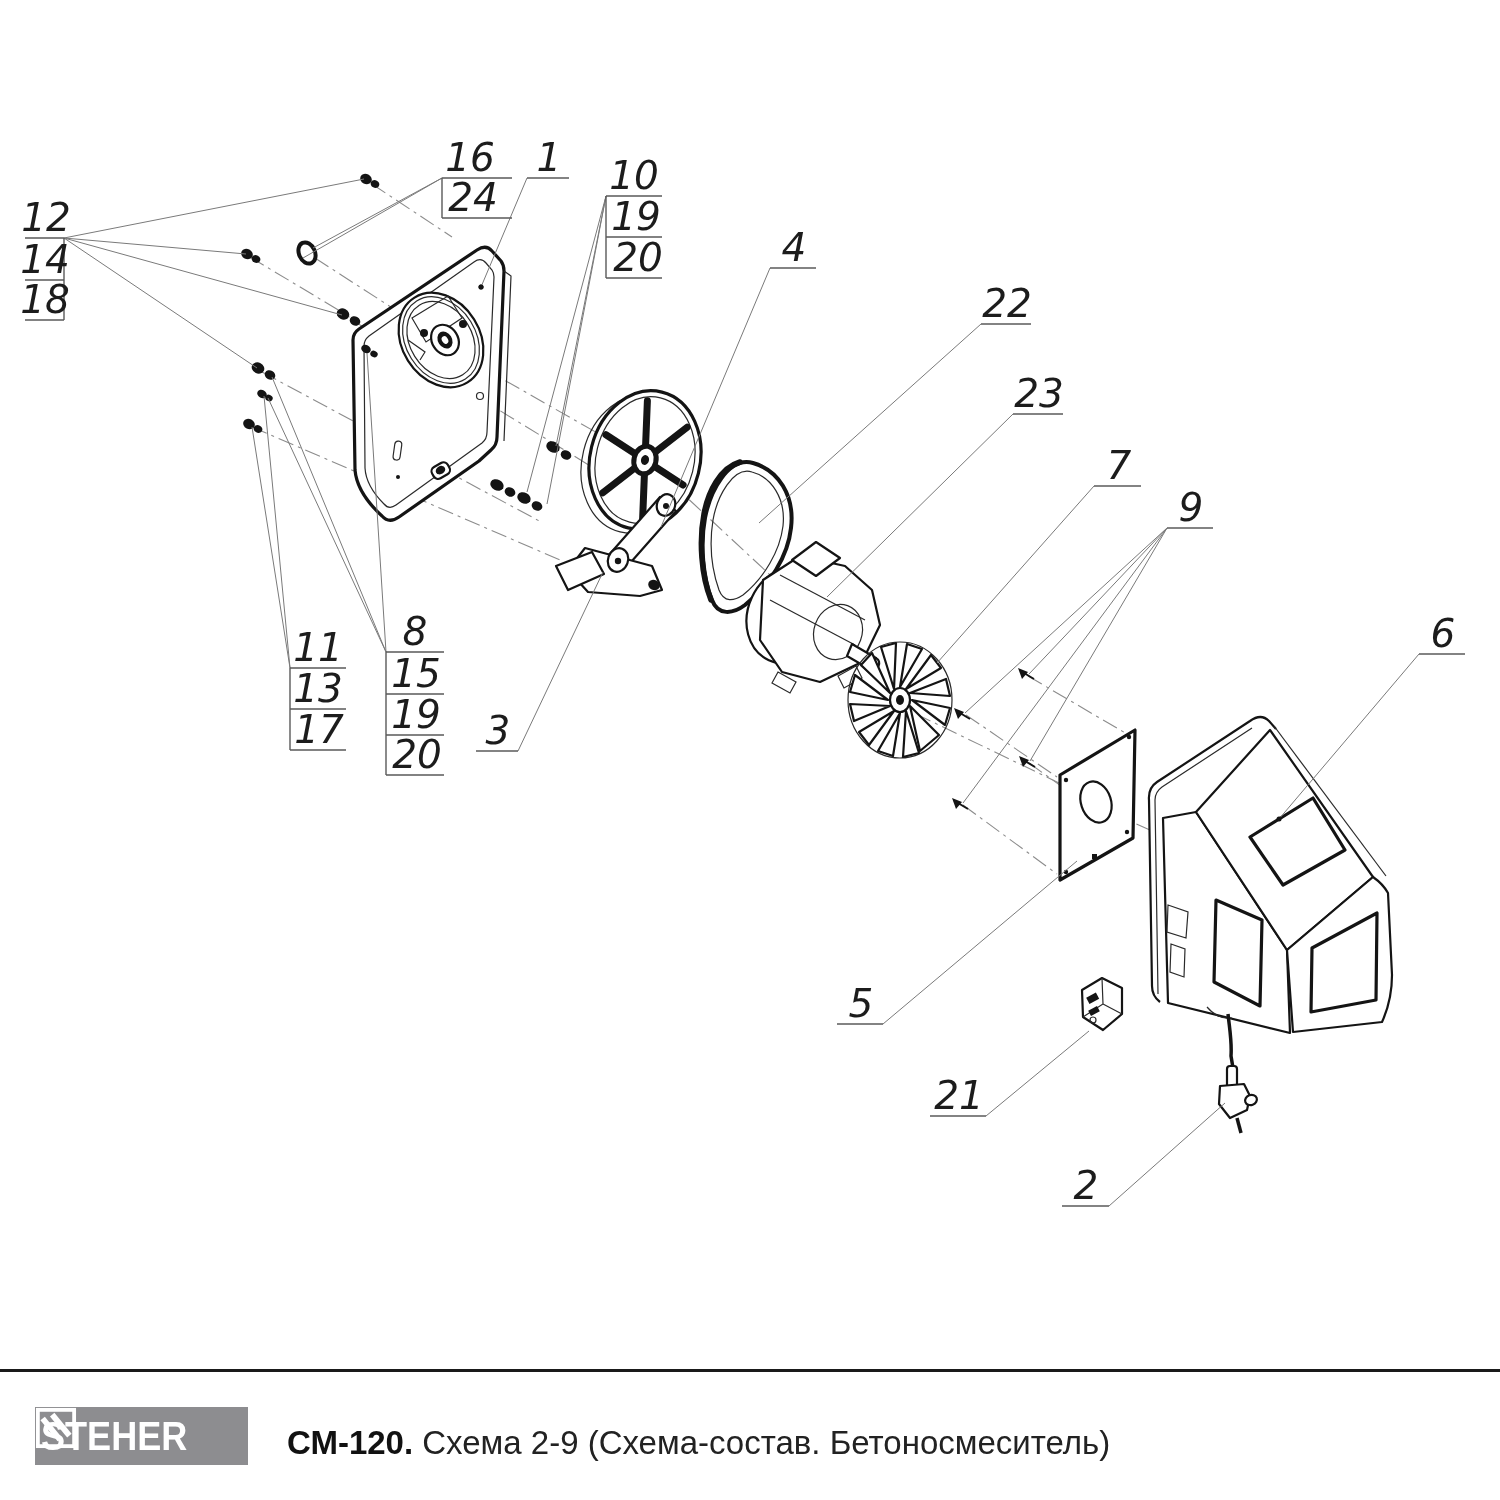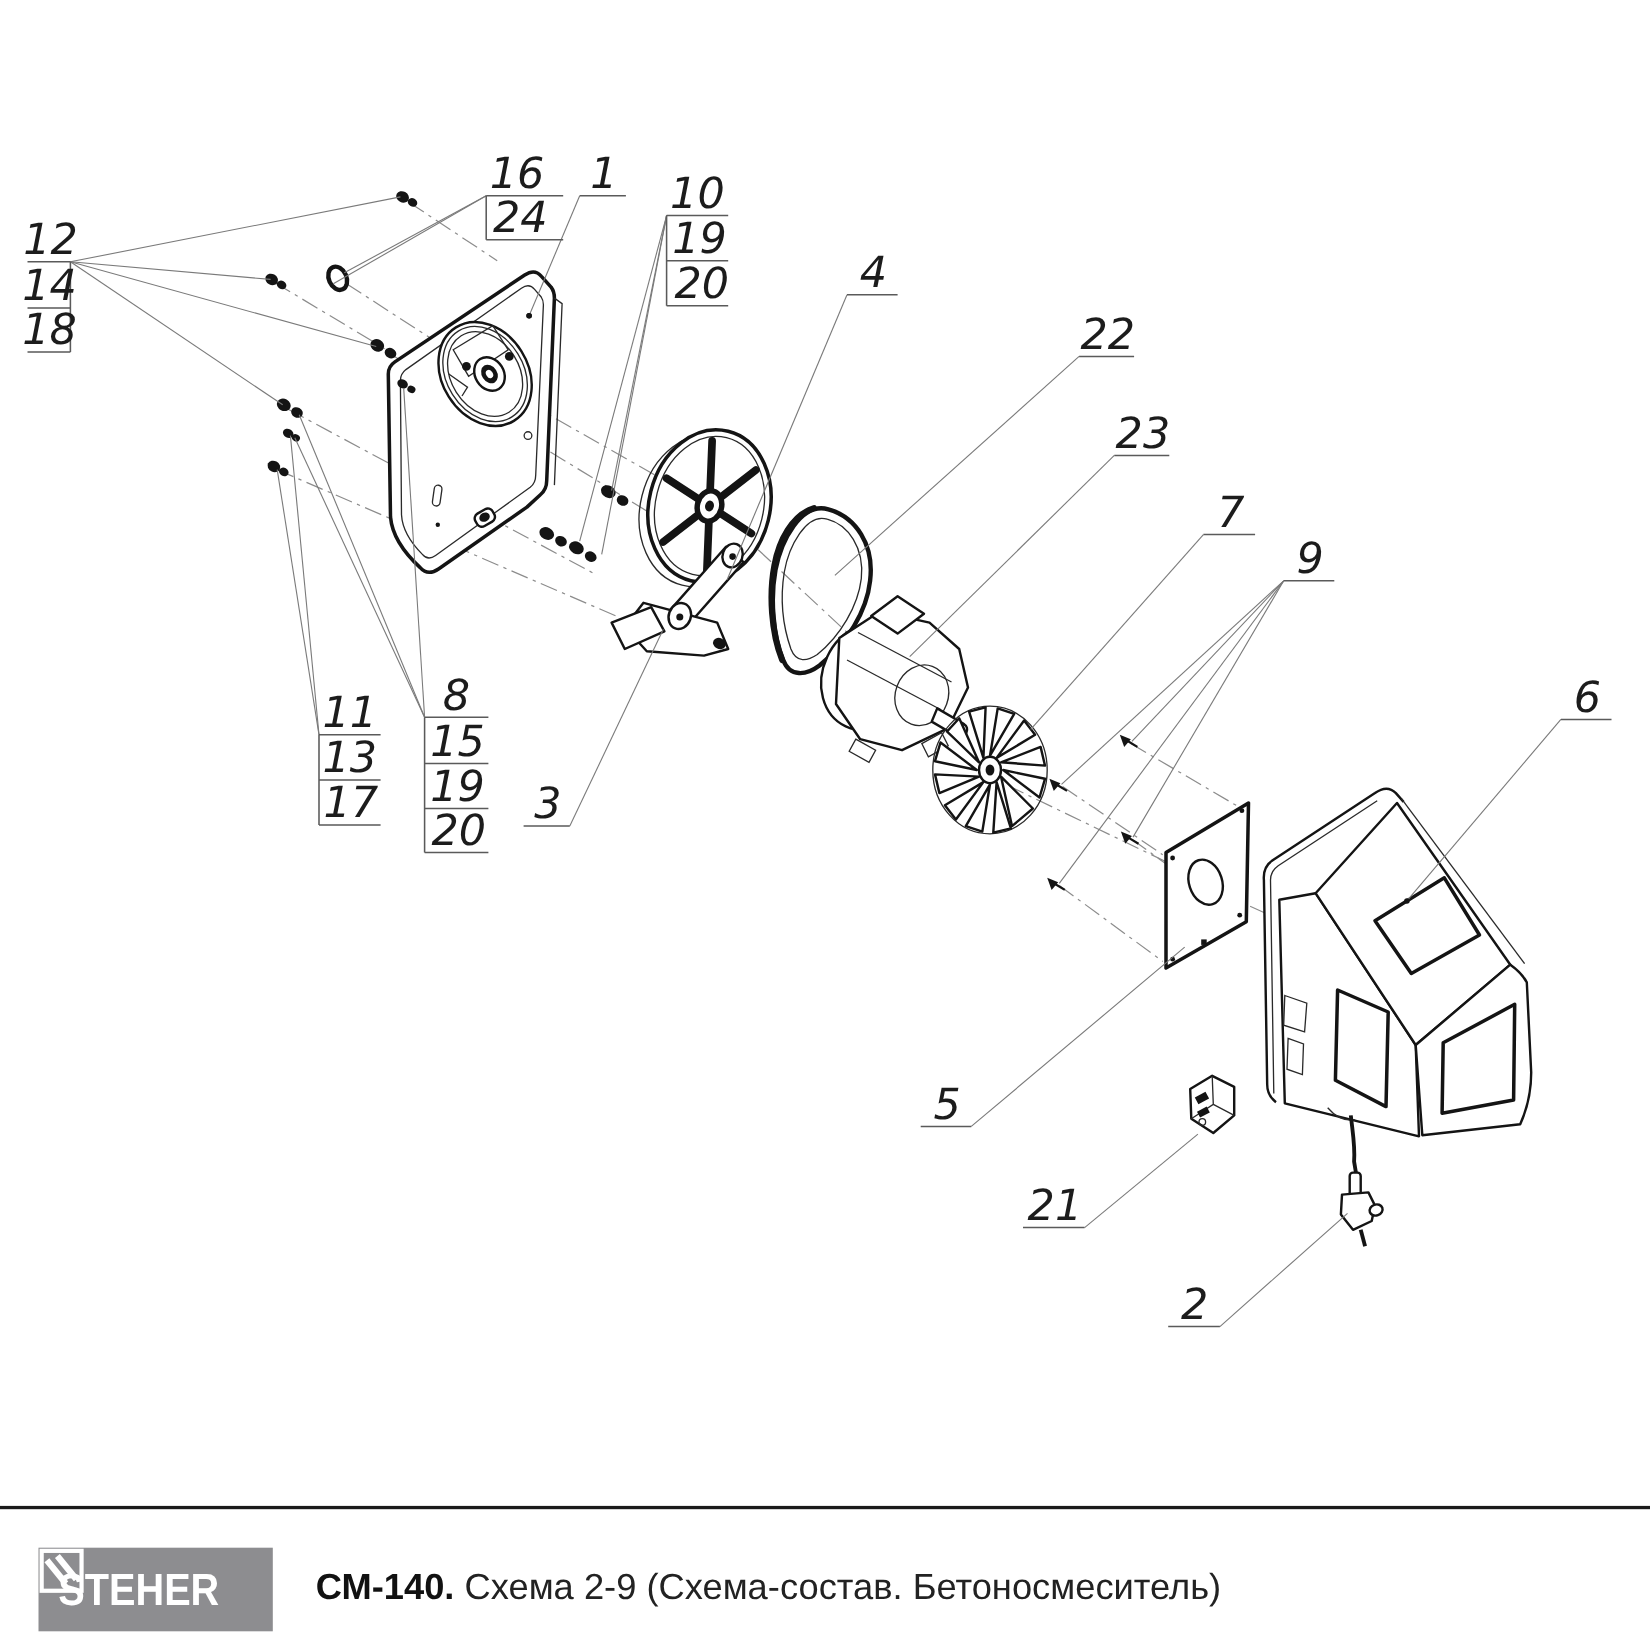--- a/index.html
+++ b/index.html
@@ -12,22 +12,22 @@
   .thin{fill:none;stroke:#2a2a2a;stroke-width:1.2;}
   .blob{fill:#141414;stroke:none;}
   .ring{fill:none;stroke:#141414;stroke-width:4;}
   .leader{stroke:#7a7a7a;stroke-width:1;fill:none;}
   .shelf{stroke:#5a5a5a;stroke-width:1.4;fill:none;}
   .axis{stroke:#8c8c8c;stroke-width:1.1;fill:none;stroke-dasharray:16 5 3 5;}
   .callout{font-family:"DejaVu Sans",sans-serif;font-style:italic;font-size:39px;fill:#1c1c1c;}
   .spoke{stroke:#141414;stroke-width:7;stroke-linecap:round;}
   
   .sep{position:absolute;left:0;top:1369px;width:1500px;height:3px;background:#1a1a1a;}
-  .logo{position:absolute;left:35px;top:1407px;width:213px;height:76px;background:#8d8d90;
-        display:flex;align-items:center;padding-left:12px;box-sizing:border-box;}
+  .logo{position:absolute;left:35px;top:1407px;width:213px;height:58px;background:#8d8d90;
+        display:flex;align-items:center;box-sizing:border-box;}
   .logo-text{color:#ffffff;font-weight:bold;font-size:41px;letter-spacing:0px;
              display:inline-block;transform:scaleX(.88);transform-origin:left center;
              font-family:"Liberation Sans",sans-serif;margin-left:6px;}
   .title{position:absolute;left:287px;top:1424px;font-size:33px;color:#222;white-space:nowrap;
          font-family:"Liberation Sans",sans-serif;}
   .title b{color:#111;font-weight:bold;}
 </style>
 </head>
 <body>
 
@@ -323,16 +323,16 @@
   <div class="sep"></div>
   <div class="logo">
     <svg width="42" height="42" viewBox="0 0 44 44">
       <rect x="3" y="3" width="38" height="38" fill="none" stroke="#ffffff" stroke-width="4"></rect>
       <line x1="8" y1="12" x2="26" y2="34" stroke="#ffffff" stroke-width="6"></line>
       <line x1="18" y1="8" x2="36" y2="30" stroke="#ffffff" stroke-width="6"></line>
     </svg>
     <span class="logo-text">STEHER</span>
   </div>
   <div class="title">
-    <b>СМ-140.</b>
+    <b>СМ-120.</b>
     <span>Схема 2-9 (Схема-состав. Бетоносмеситель)</span>
   </div>
 </div>
 
 </body></html>

